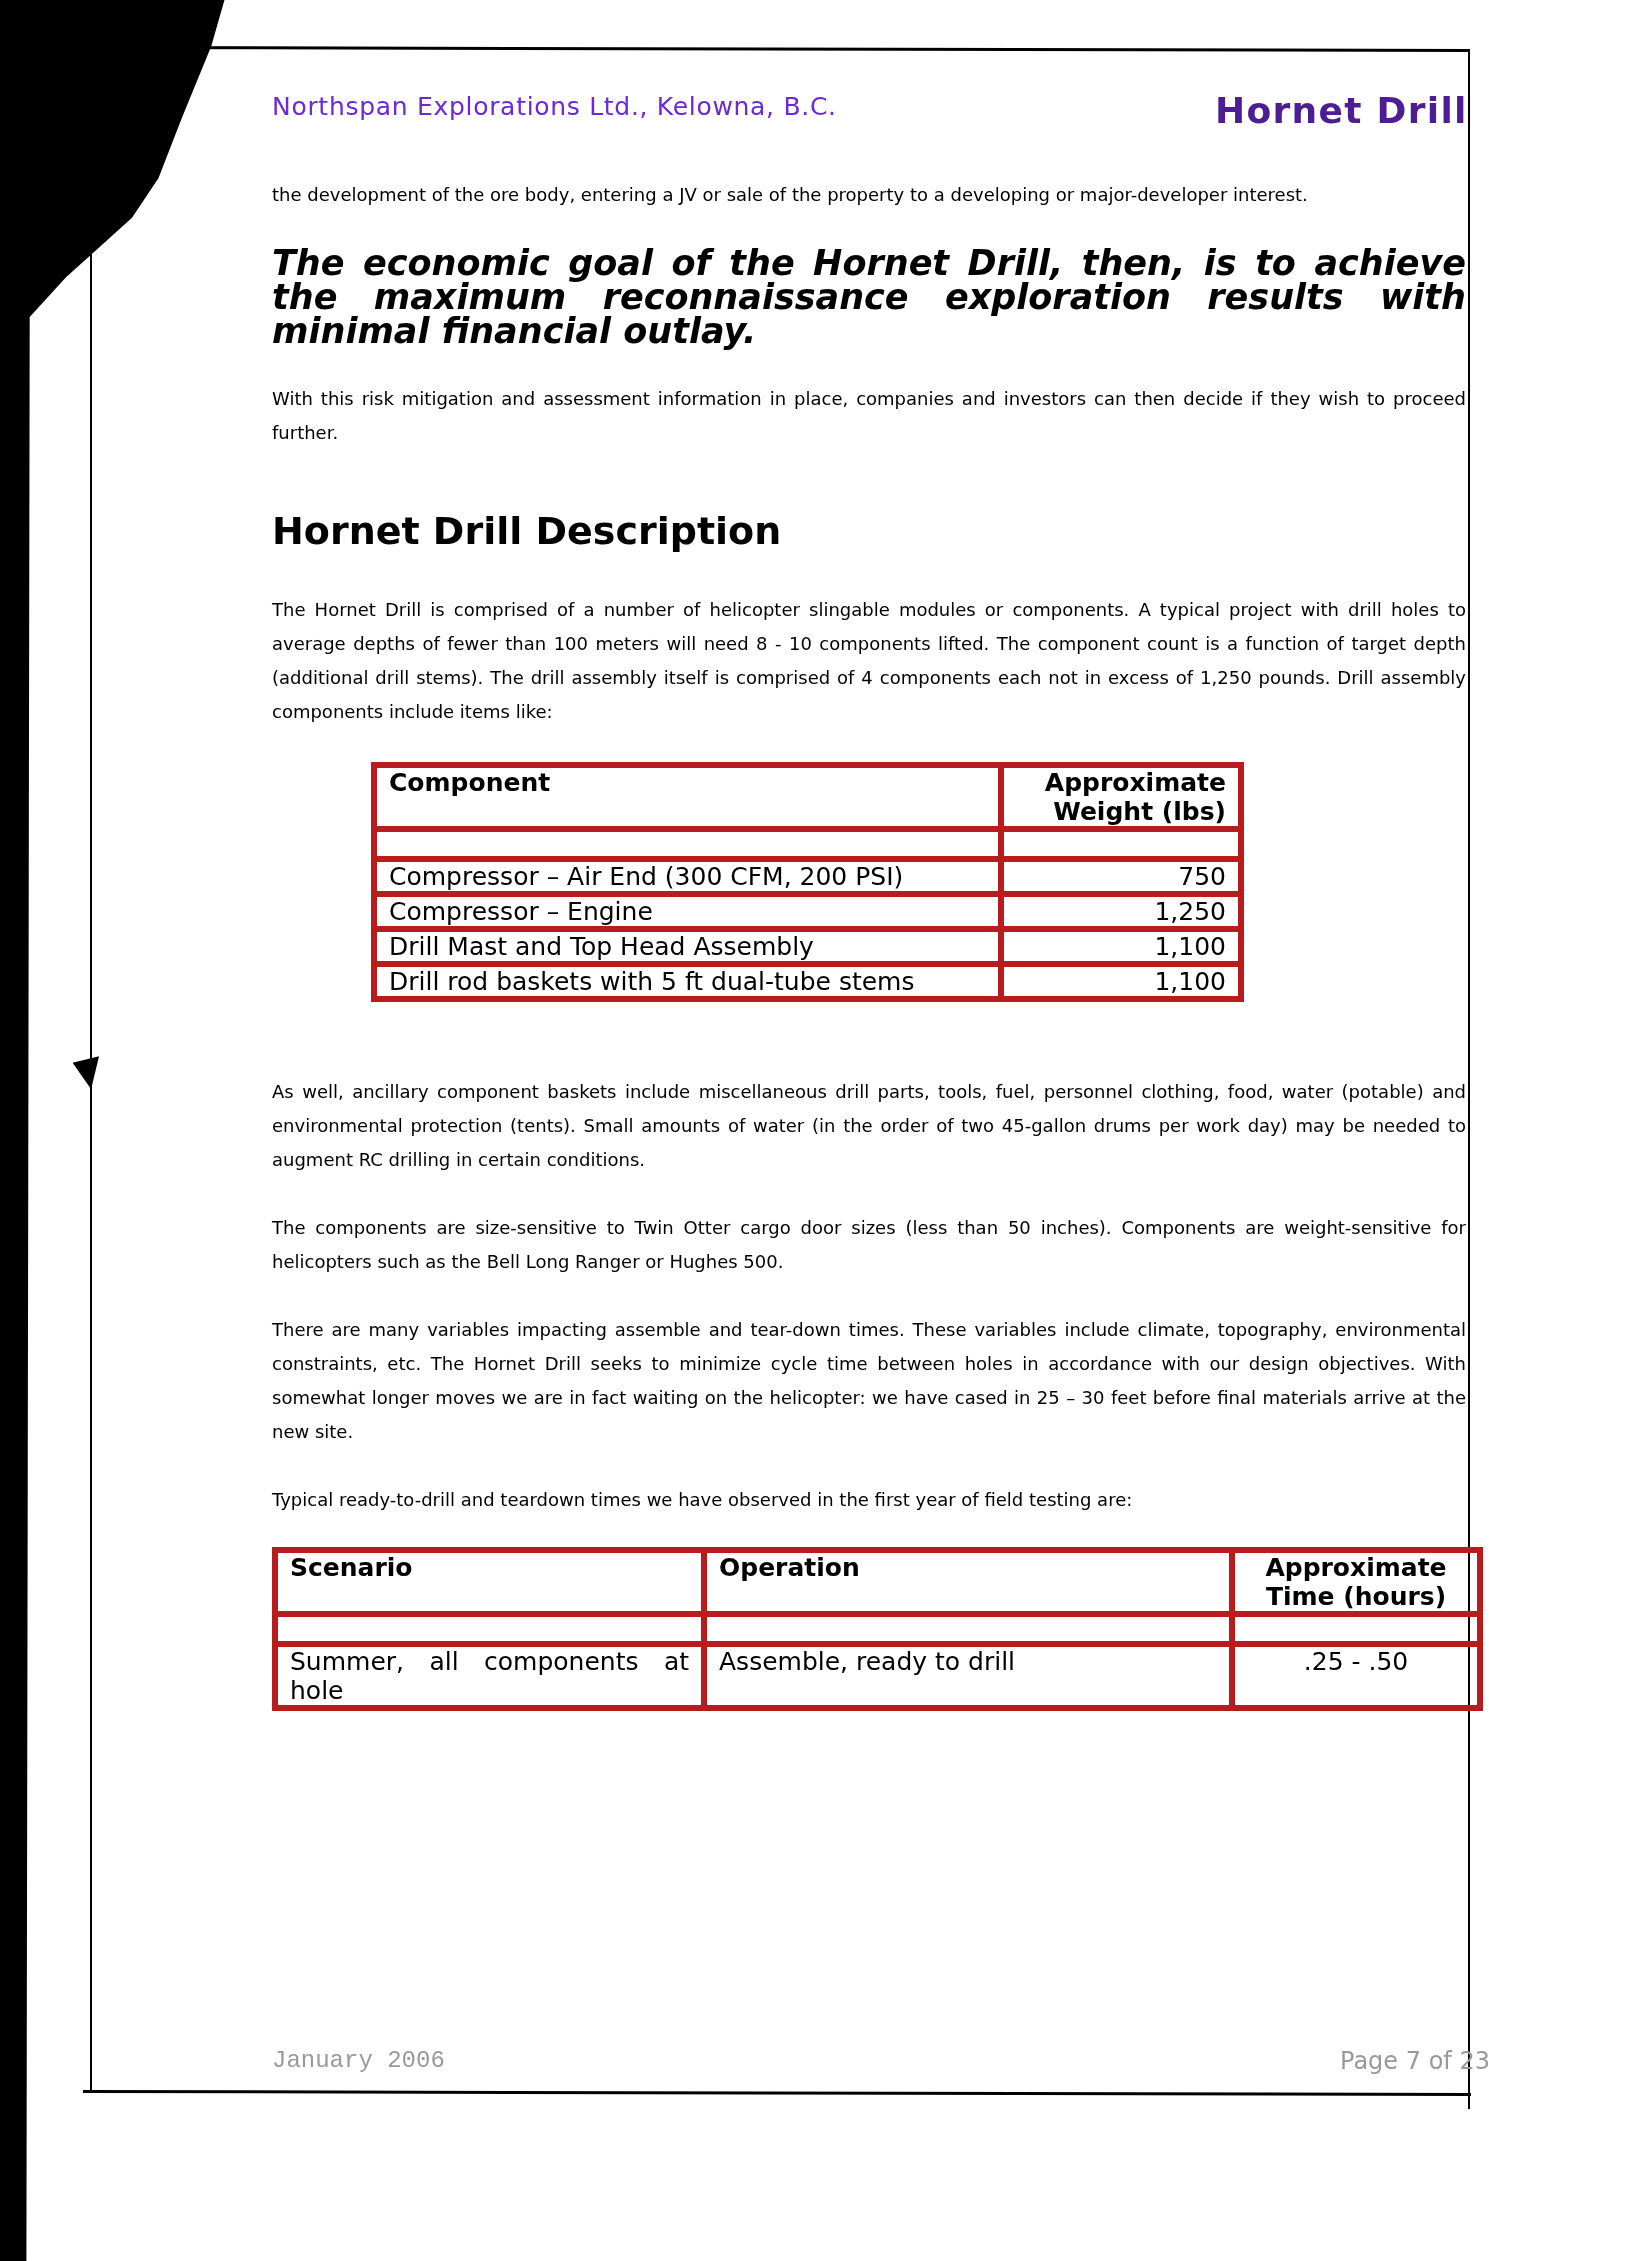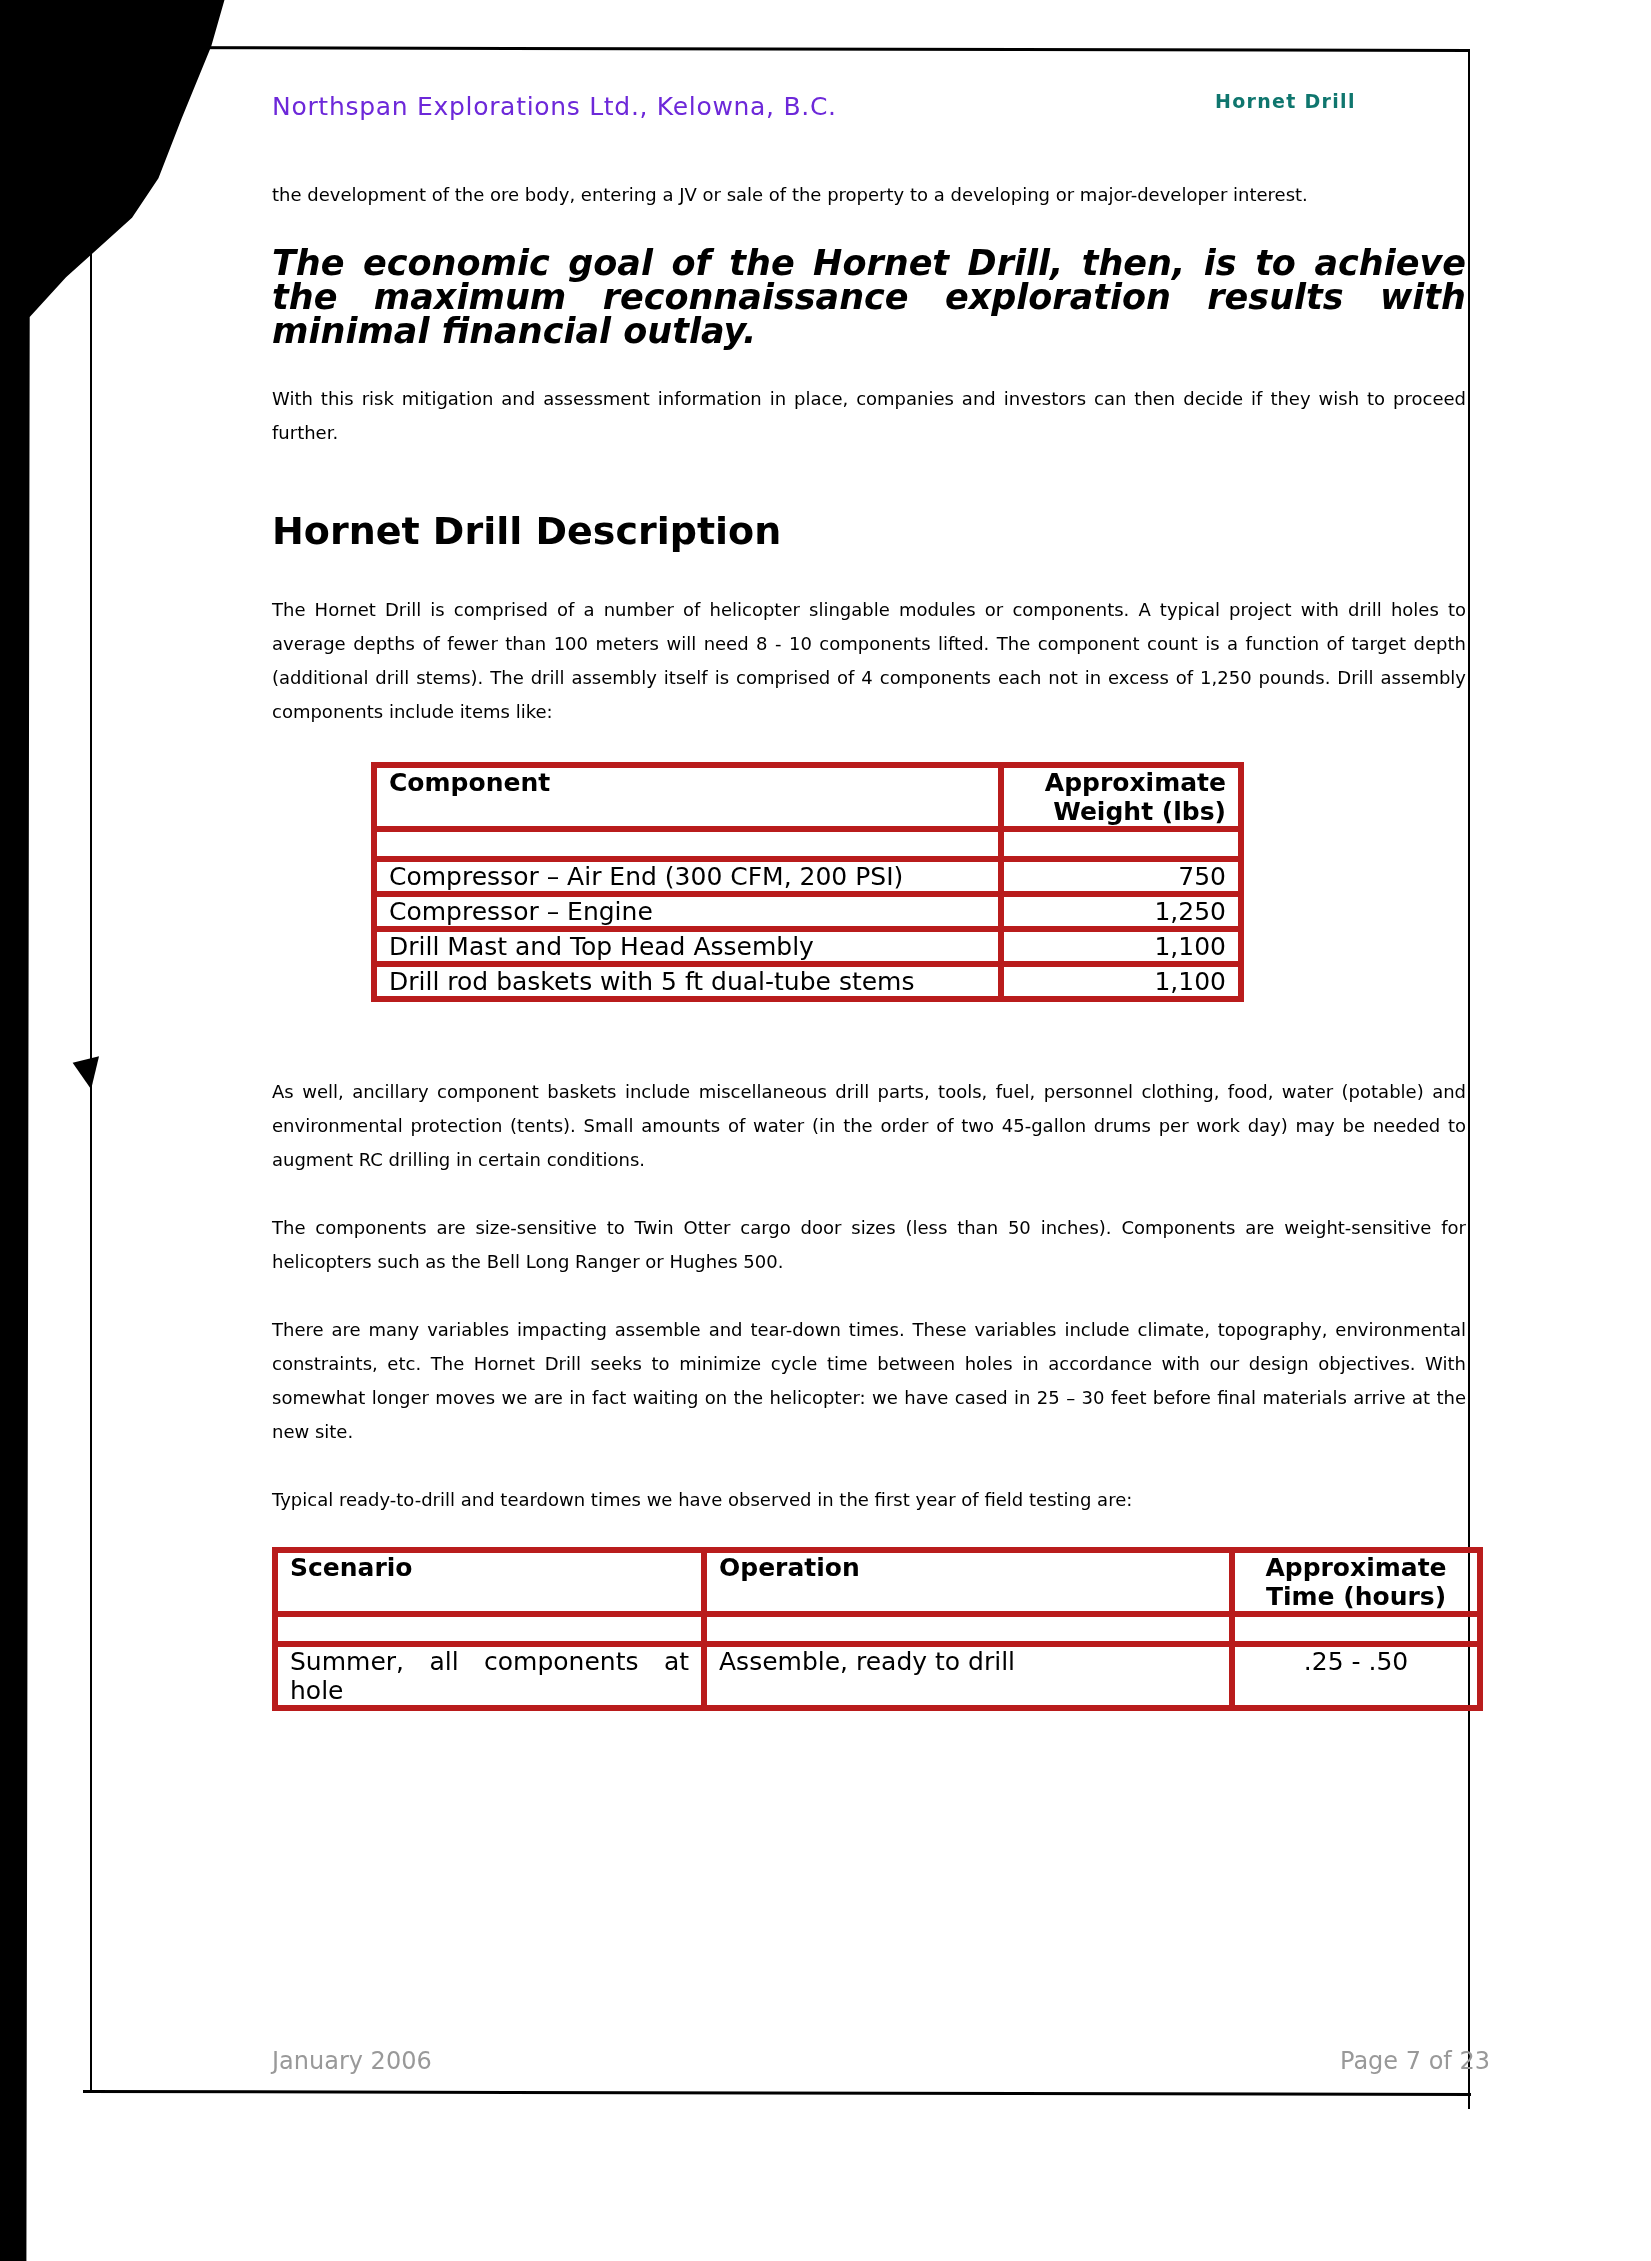--- a/index.html
+++ b/index.html
@@ -9,32 +9,32 @@
   
   .scan-shadow { position: absolute; left: 0; top: 0; width: 1651px; height: 2261px; pointer-events: none; }
 
   
   .frame-top { position: absolute; left: 83px; top: 46px; width: 1386px; height: 2.6px; background: #000; transform: rotate(0.12deg); transform-origin: left; }
   .frame-right { position: absolute; left: 1468px; top: 49px; width: 2px; height: 2060px; background: #000; }
   .frame-bottom { position: absolute; left: 83px; top: 2090px; width: 1388px; height: 2.6px; background: #000; transform: rotate(0.12deg); transform-origin: left; }
   .frame-left { position: absolute; left: 90px; top: 244px; width: 2px; height: 1849px; background: #000; }
 
   .header-left { position: absolute; left: 272px; top: 92px; font-size: 25px; color: #6d28d9; letter-spacing: 0.7px; }
-  .header-right { position: absolute; left: 1215px; top: 90px; font-size: 19px; font-weight: bold; color: #0f766e; letter-spacing: 1.3px; }
+  .header-right { position: absolute; left: 1215px; top: 90px; font-size: 36px; font-weight: bold; color: #4c1d95; letter-spacing: 1.3px; }
 
   .content { position: absolute; left: 272px; top: 178px; width: 1194px; }
   p.body { font-size: 18px; line-height: 34px; margin: 0; text-align: justify; }
   p.emph { font-size: 35px; line-height: 34px; margin: 0; font-weight: bold; font-style: italic; text-align: justify; }
   h2.section { font-size: 38px; font-weight: bold; margin: 0; }
 
   table.grid { border-collapse: collapse; font-size: 25px; }
   table.grid td, table.grid th { border: 6px solid #b91c1c; padding: 0 12px; vertical-align: top; }
   table.grid th { font-weight: bold; text-align: left; }
 
-  .footer-left { position: absolute; left: 272px; top: 2047px; font-size: 24px; color: #999; }
+  .footer-left { position: absolute; left: 272px; top: 2047px; font-size: 24px; color: #999; font-family: Liberation Mono, monospace; }
   .footer-right { position: absolute; left: 1340px; top: 2047px; font-size: 24px; color: #999; }
 </style>
 </head>
 <body>
 
 <svg class="scan-shadow" viewBox="0 0 2501 3425" width="1651" height="2261">
   <polygon points="0,0 340,0 320,70 275,180 240,270 200,330 100,420 45,480 40,3425 0,3425" fill="#000"></polygon>
   <circle cx="165" cy="320" r="22" fill="#000"></circle>
   <path d="M110 1610 L150 1600 L138 1650 Z" fill="#000"></path>
 </svg>

